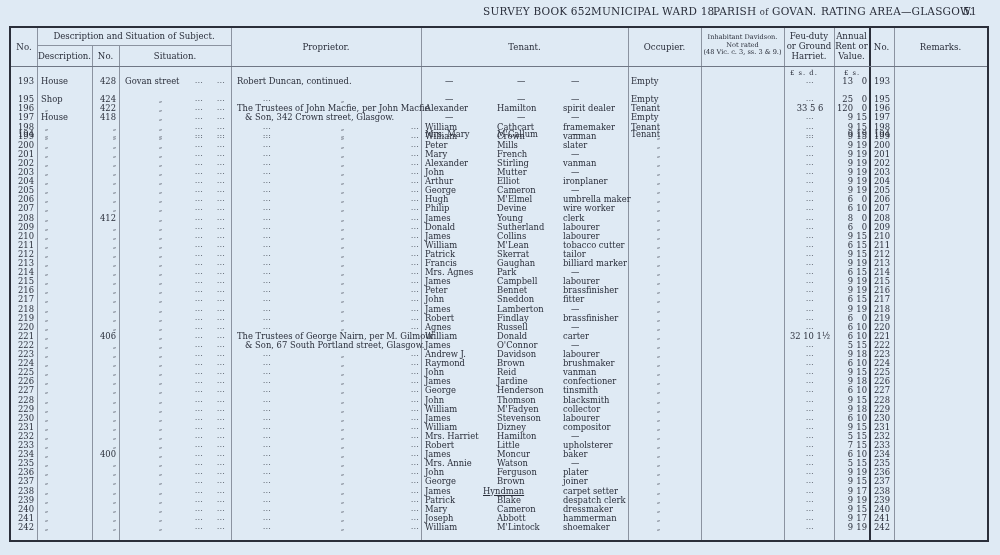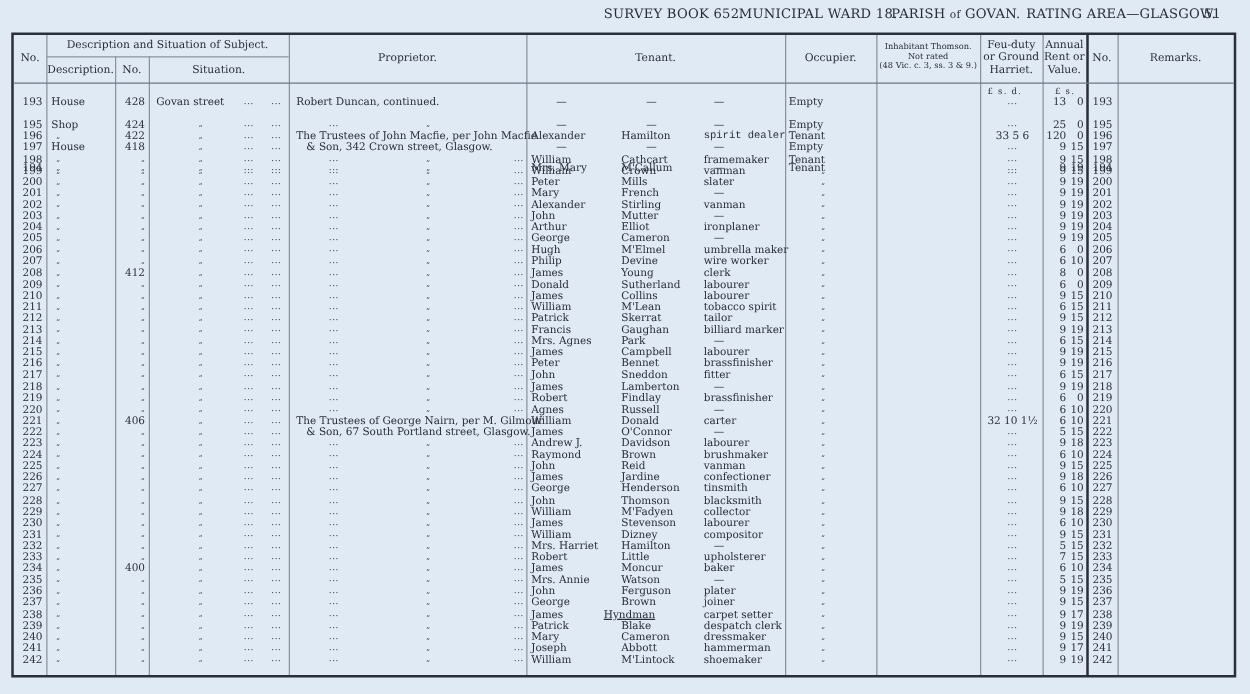--- a/index.html
+++ b/index.html
@@ -55,21 +55,21 @@
 
   <div class="hdr" style="left:0;width:26px;top:14px">No.</div>
   <div class="hdr" style="left:26px;width:194px;top:3px">Description and Situation of Subject.</div>
   <div class="hdr" style="left:26px;width:55px;top:23px">Description.</div>
   <div class="hdr" style="left:81px;width:27px;top:23px">No.</div>
   <div class="hdr" style="left:108px;width:112px;top:23px">Situation.</div>
   <div class="hdr" style="left:220px;width:190px;top:14px">Proprietor.</div>
   <div class="hdr" style="left:410px;width:207px;top:14px">Tenant.</div>
   <div class="hdr" style="left:617px;width:73px;top:14px">Occupier.</div>
   <div class="hdr small" style="left:690px;width:83px;top:6px">
-    <div>Inhabitant Thomson.</div>
+    <div>Inhabitant Davidson.</div>
     <div>Not rated</div>
     <div>(48 Vic. c. 3, ss. 3 &amp; 9.)</div>
   </div>
   <div class="hdr" style="left:773px;width:50px;top:3px">
     <div>Feu-duty</div>
     <div>or Ground</div>
     <div>Harriet.</div>
   </div>
   <div class="hdr" style="left:823px;width:35px;top:3px">
     <div>Annual</div>
@@ -135,21 +135,21 @@
         <span class="c dots" style="left: 252px;">...</span>
         <span class="c ditto" style="left: 330px;">„</span>
       </div>
       <div class="row" style="top: 27.3px;">
         <span class="c r" style="left: 0px; width: 23px;">196</span>
         <span class="c ditto" style="left: 34px; width: 50px;">„</span>
         <span class="c r" style="left: 81px; width: 24px;">422</span>
         <span class="c ditto" style="left: 148px; width: 80px;">„</span>
         <span class="c " style="left: 414px; width: 70px;">Alexander</span>
         <span class="c " style="left: 486px; width: 70px;">Hamilton</span>
-        <span class="c " style="left: 552px; width: 66px; font-family: Liberation Mono, monospace;">spirit dealer</span>
+        <span class="c " style="left: 552px; width: 66px;">spirit dealer</span>
         <span class="c " style="left: 620px; width: 68px;">Tenant</span>
         <span class="c " style="left: 775px; width: 48px; text-align: center;">33   5   6</span>
         <span class="c r" style="left: 826px; width: 16px;">120</span>
         <span class="c r" style="left: 843px; width: 13px;">0</span>
         <span class="c " style="left: 860px; width: 22px; text-align: center;">196</span>
         <span class="c dots" style="left: 184px;">...</span>
         <span class="c dots" style="left: 206px;">...</span>
       </div>
       <div class="row" style="top: 36.4px;">
         <span class="c r" style="left: 0px; width: 23px;">197</span>
@@ -414,21 +414,21 @@
         <span class="c ditto" style="left: 330px;">„</span>
         <span class="c dots" style="left: 400px;">...</span>
       </div>
       <div class="row" style="top: 163.8px;">
         <span class="c r" style="left: 0px; width: 23px;">211</span>
         <span class="c ditto" style="left: 34px; width: 50px;">„</span>
         <span class="c r ditto" style="left: 81px; width: 24px;">„</span>
         <span class="c ditto" style="left: 148px; width: 80px;">„</span>
         <span class="c " style="left: 414px; width: 70px;">William</span>
         <span class="c " style="left: 486px; width: 70px;">M'Lean</span>
-        <span class="c " style="left: 552px; width: 66px;">tobacco spirit</span>
+        <span class="c " style="left: 552px; width: 66px;">tobacco cutter</span>
         <span class="c ditto" style="left: 646px; width: 68px;">„</span>
         <span class="c dots" style="left: 775px; width: 48px; text-align: center;">...</span>
         <span class="c r" style="left: 826px; width: 16px;">6</span>
         <span class="c r" style="left: 843px; width: 13px;">15</span>
         <span class="c " style="left: 860px; width: 22px; text-align: center;">211</span>
         <span class="c dots" style="left: 184px;">...</span>
         <span class="c dots" style="left: 206px;">...</span>
         <span class="c dots" style="left: 252px;">...</span>
         <span class="c ditto" style="left: 330px;">„</span>
         <span class="c dots" style="left: 400px;">...</span>

